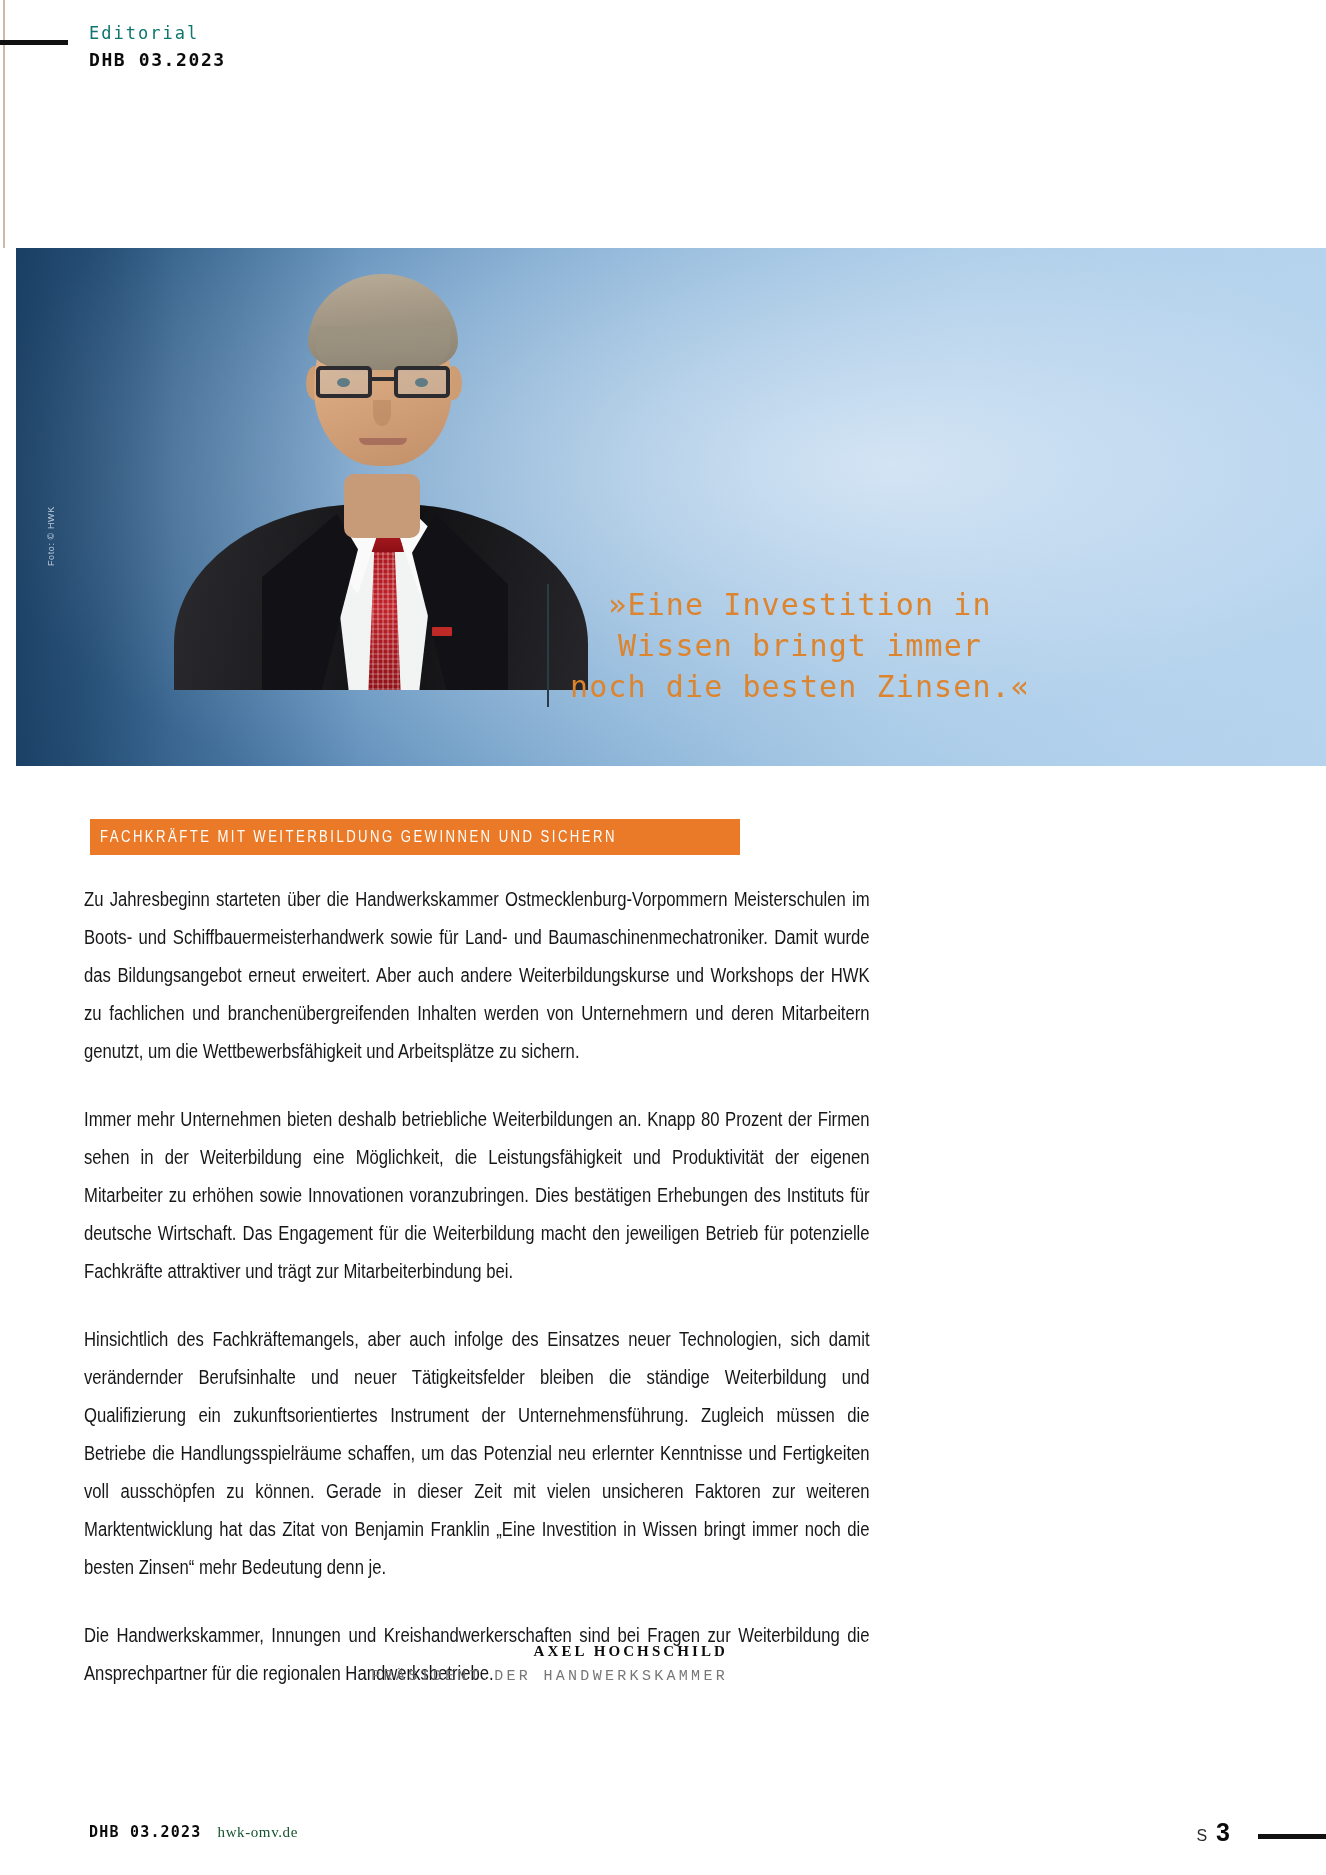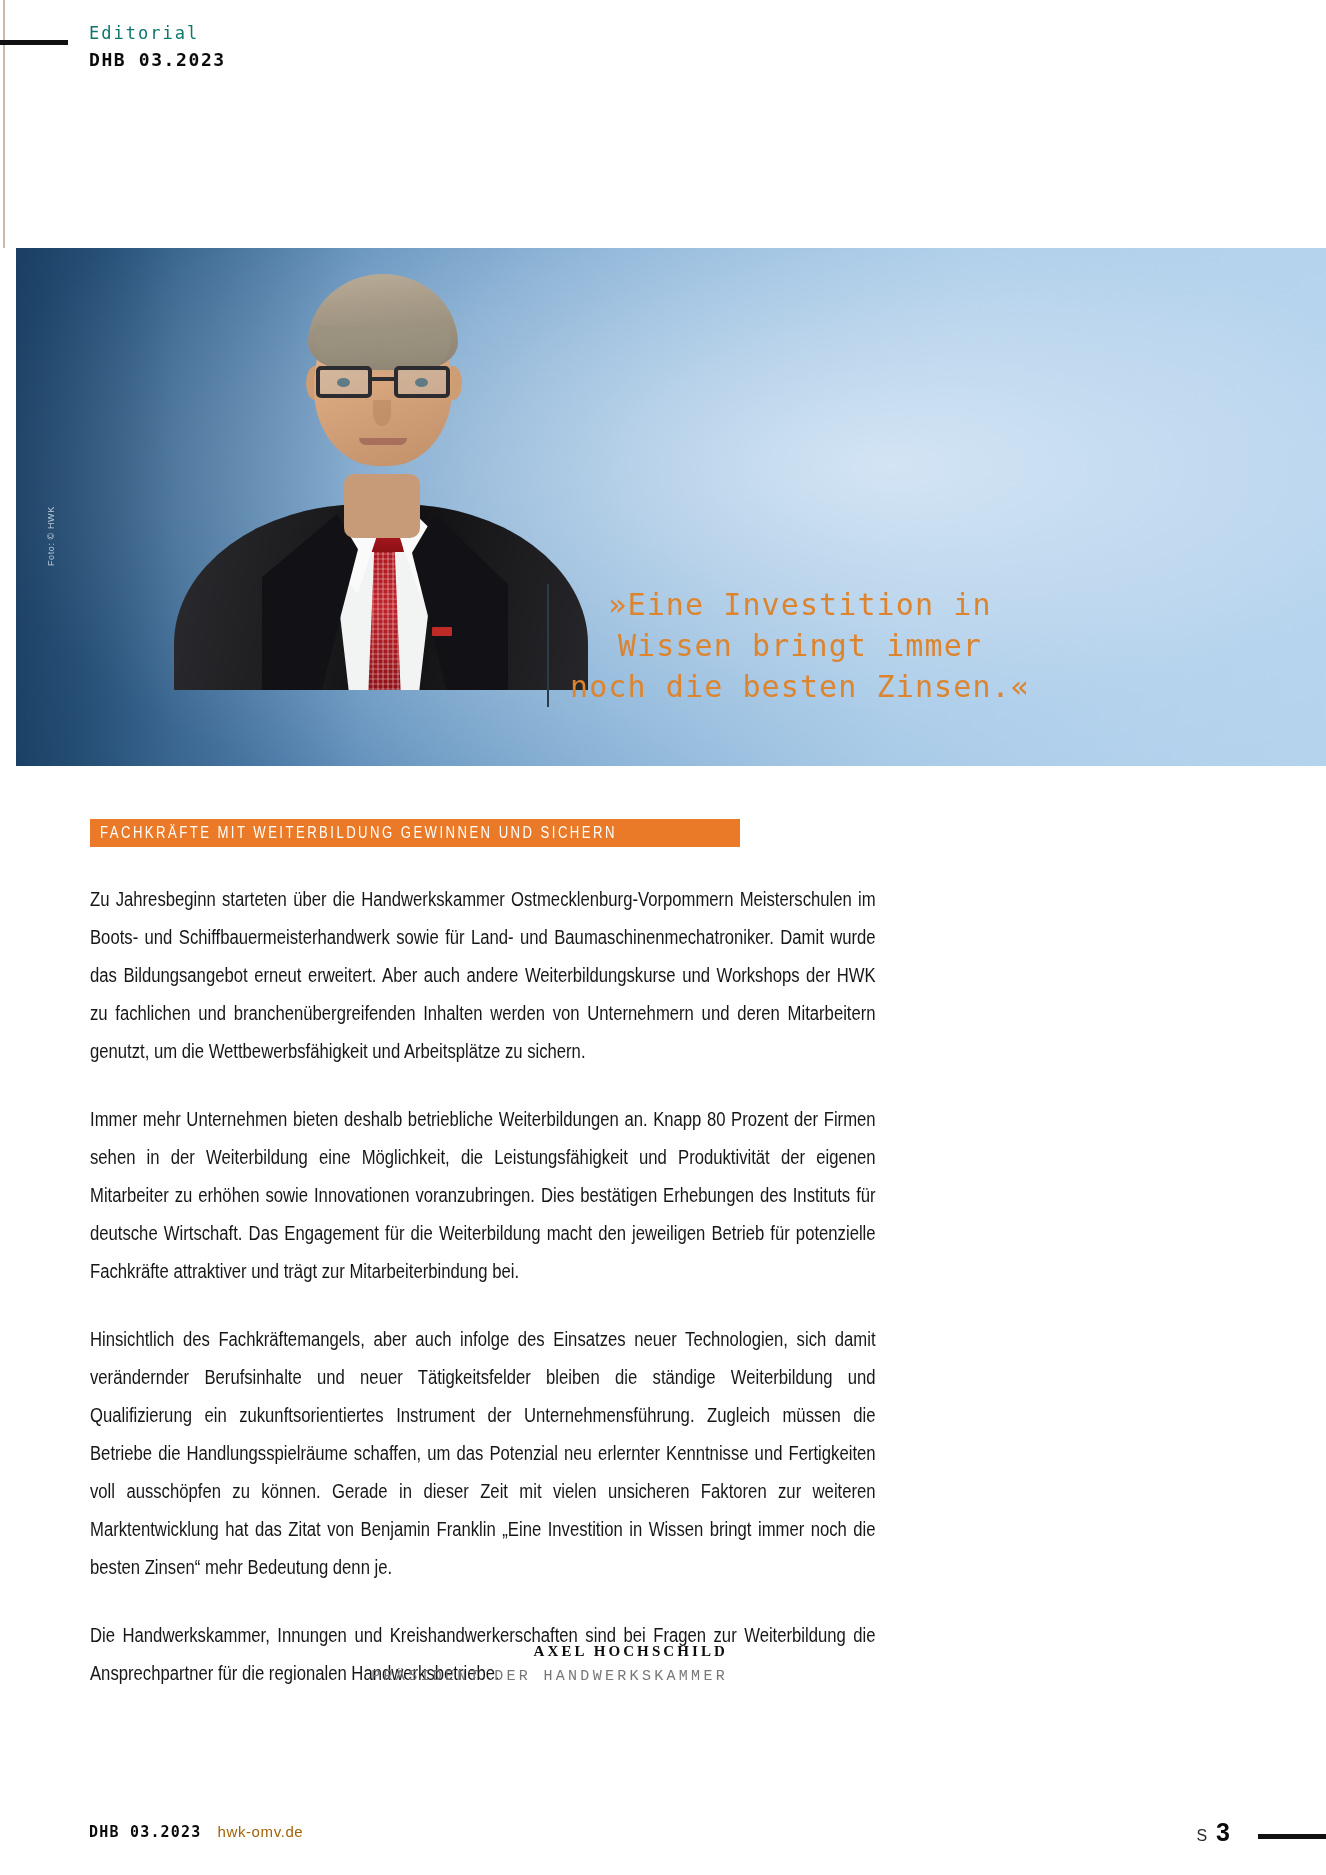--- a/index.html
+++ b/index.html
@@ -300,42 +300,42 @@
     color: #dd842f;
     font-weight: 400;
     white-space: pre-line;
   }
 
   
   .section-band {
     position: absolute;
     left: 90px;
     top: 819px;
-    height: 28px;
+    height: 36px;
     padding: 4px 10px;
     background: #ea7a28;
     display: flex;
     align-items: center;
     box-sizing: border-box;
   }
   .section-band-label {
     font-family: "Liberation Sans", sans-serif;
     font-size: 16px;
     font-weight: 400;
     letter-spacing: 3.0px;
     color: #ffffff;
     transform: scaleX(0.82);
     transform-origin: left center;
     white-space: nowrap;
   }
 
   
   .body-copy {
     position: absolute;
-    left: 90px;
+    left: 84px;
     top: 880px;
     width: 786px;
   }
   .body-copy p {
     margin: 0 0 30px 0;
     font-family: "Liberation Sans", sans-serif;
     font-size: 19.5px;
     line-height: 38px;
     color: #17171a;
     text-align: justify;
@@ -381,25 +381,25 @@
     gap: 16px;
   }
   .footer-issue {
     font-family: "DejaVu Sans Mono", "Liberation Mono", monospace;
     font-size: 15px;
     font-weight: 700;
     letter-spacing: 1.2px;
     color: #0b0b0b;
   }
   .footer-url {
-    font-family: Liberation Sans, sans-serif;
+    font-family: Liberation Serif, serif;
     font-size: 15px;
     font-weight: 400;
     letter-spacing: 0.6px;
-    color: #a16207;
+    color: #14532d;
   }
   .footer-right {
     position: absolute;
     right: 96px;
     top: 1818px;
     display: flex;
     align-items: baseline;
     gap: 9px;
   }
   .footer-page-prefix {

